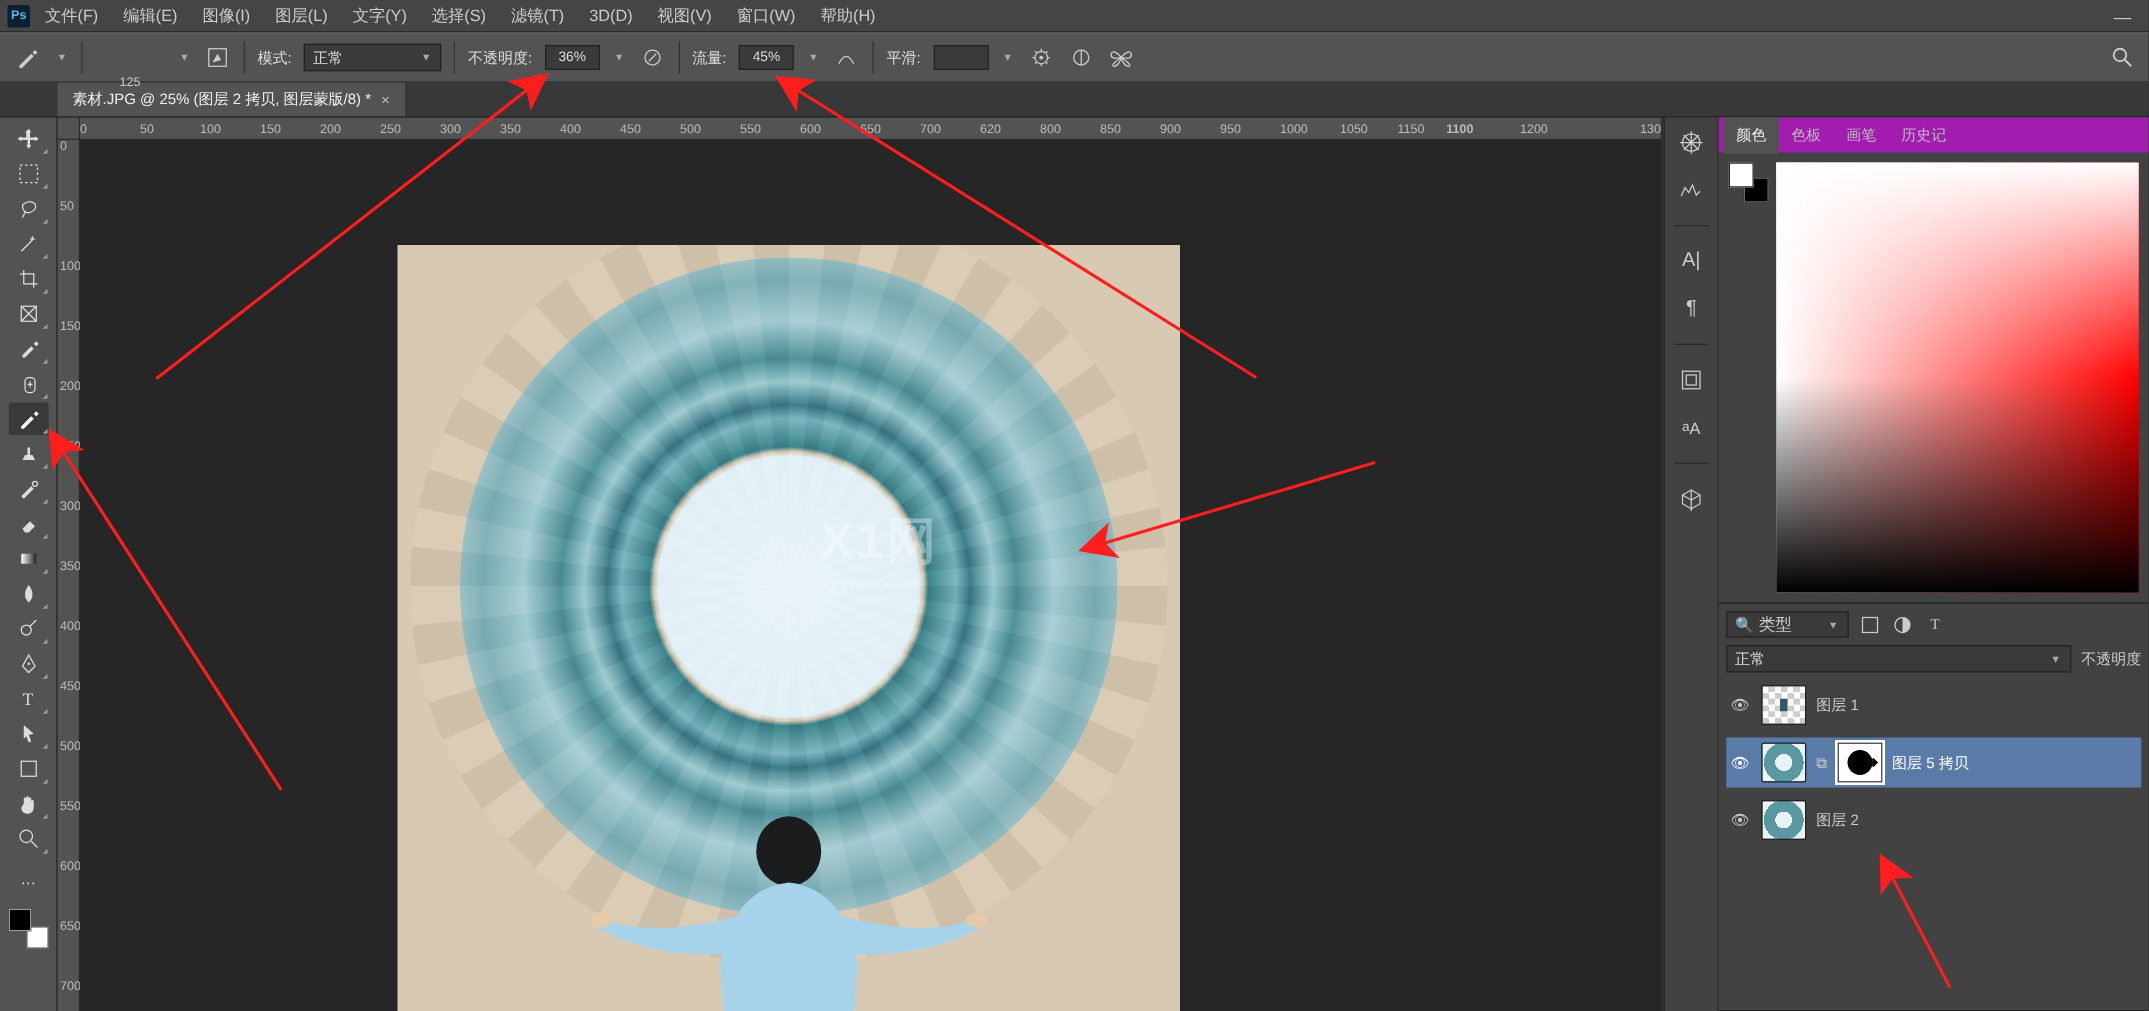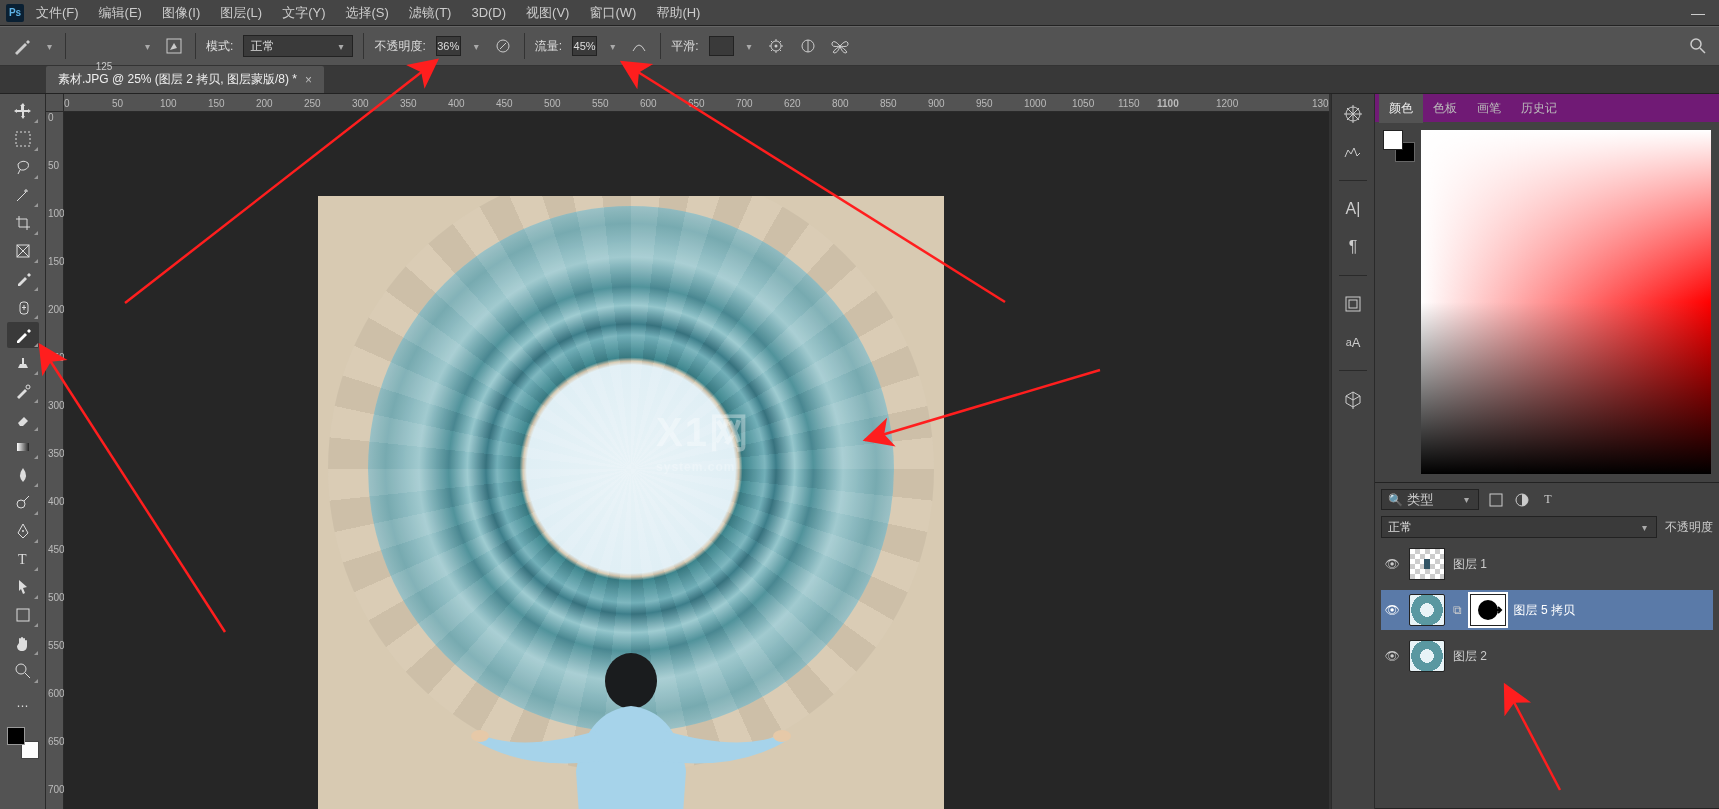--- a/index.html
+++ b/index.html
@@ -12,21 +12,21 @@
   .menubar .sys-btn { margin-left: auto; padding: 0 8px; font-size: 14px; }
 
   
   .optbar { height: 40px; background: #535353; border-top:1px solid #666; border-bottom:1px solid #333; display: flex; align-items: center; padding: 0 10px; gap: 10px; position: relative; }
   .tool-icon { width: 24px; height: 24px; display:flex; align-items:center; justify-content:center; }
   .brush-preview { width:56px; height:32px; display:flex; flex-direction:column; align-items:center; justify-content:center; gap:0px; }
   .brush-preview .dot { width:18px; height:18px; border-radius:50%; background: radial-gradient(circle, #fff 0%, #fff 15%, rgba(255,255,255,0) 70%); }
   .brush-preview .sz { font-size:10px; color:#ccc;margin-top:40px; }
   .opt-label { font-size:12px; color:#ddd; }
   .opt-select { background:#3a3a3a; border:1px solid #222; color:#ddd; padding:2px 6px; min-width:110px; height:22px; display:flex; align-items:center; justify-content:space-between; }
-  .opt-input { background:#3a3a3a; border:1px solid #222; color:#ddd; width:25px; height:20px; text-align:center; font-size:11px; }
+  .opt-input { background:#3a3a3a; border:1px solid #222; color:#ddd; width:44px; height:20px; text-align:center; font-size:11px; }
   .opt-icon { width:22px; height:22px; display:flex; align-items:center; justify-content:center; color:#ccc; }
   .chev { font-size:10px; color:#aaa; padding:0 3px; }
   .search-right { margin-left:auto; }
   .sep { width:1px; height:26px; background:#333; }
 
   
   .tabstrip { height: 28px; background: #383838; display:flex; align-items:flex-end; padding-left:46px; border-bottom:1px solid #222;}
   .doc-tab { background:#535353; color:#eee; font-size:12px; padding:5px 12px; border-top-left-radius:2px; border-top-right-radius:2px; display:flex; align-items:center; gap:8px; }
   .doc-tab .x { color:#bbb; font-size:12px; }
 
@@ -64,21 +64,21 @@
   .watermark small{ display:block; font-size:12px; letter-spacing:1px; opacity:.7;}
 
   
   .rstrip { position:absolute; top:94px; right:344px; bottom:0; width:44px; background:#424242; border-left:1px solid #2a2a2a; border-right:1px solid #2a2a2a; display:flex; flex-direction:column; align-items:center; padding-top:8px; gap:14px;}
   .rstrip .ico { width:24px; height:24px; display:flex; align-items:center; justify-content:center; color:#ccc; }
   .rstrip hr { width:28px; border:none; border-top:1px solid #2a2a2a; margin:2px 0;}
 
   
   .rcol { position:absolute; top:94px; right:0; bottom:0; width:344px; background:#424242; display:flex; flex-direction:column; }
   .panel { border-bottom:1px solid #222; }
-  .panel-tabs { height:28px; background:#701a75; display:flex; align-items:center; gap:0; padding:0 4px; }
+  .panel-tabs { height:28px; background:#a21caf; display:flex; align-items:center; gap:0; padding:0 4px; }
   .ptab { padding:6px 10px; font-size:12px; color:#bbb; }
   .ptab.active { background:#535353; color:#eee; }
   .color-body { display:flex; gap:6px; padding:8px; height:360px; }
   .fgbg-mini { width:32px; height:32px; position:relative; }
   .fgbg-mini .fg { position:absolute; top:0; left:0; width:20px; height:20px; background:#fff; border:1px solid #222; }
   .fgbg-mini .bg { position:absolute; bottom:0; right:0; width:20px; height:20px; background:#000; border:1px solid #666; }
   .picker { flex:1; height:100%; background: linear-gradient(to bottom, #fff 0%, rgba(255,255,255,0) 50%), linear-gradient(to bottom, rgba(0,0,0,0) 50%, #000 100%), linear-gradient(to right, #fff, #ff0000); position:relative; }
 
   
   .layers-body { padding:6px 6px 10px; display:flex; flex-direction:column; gap:6px; font-size:12px; }

